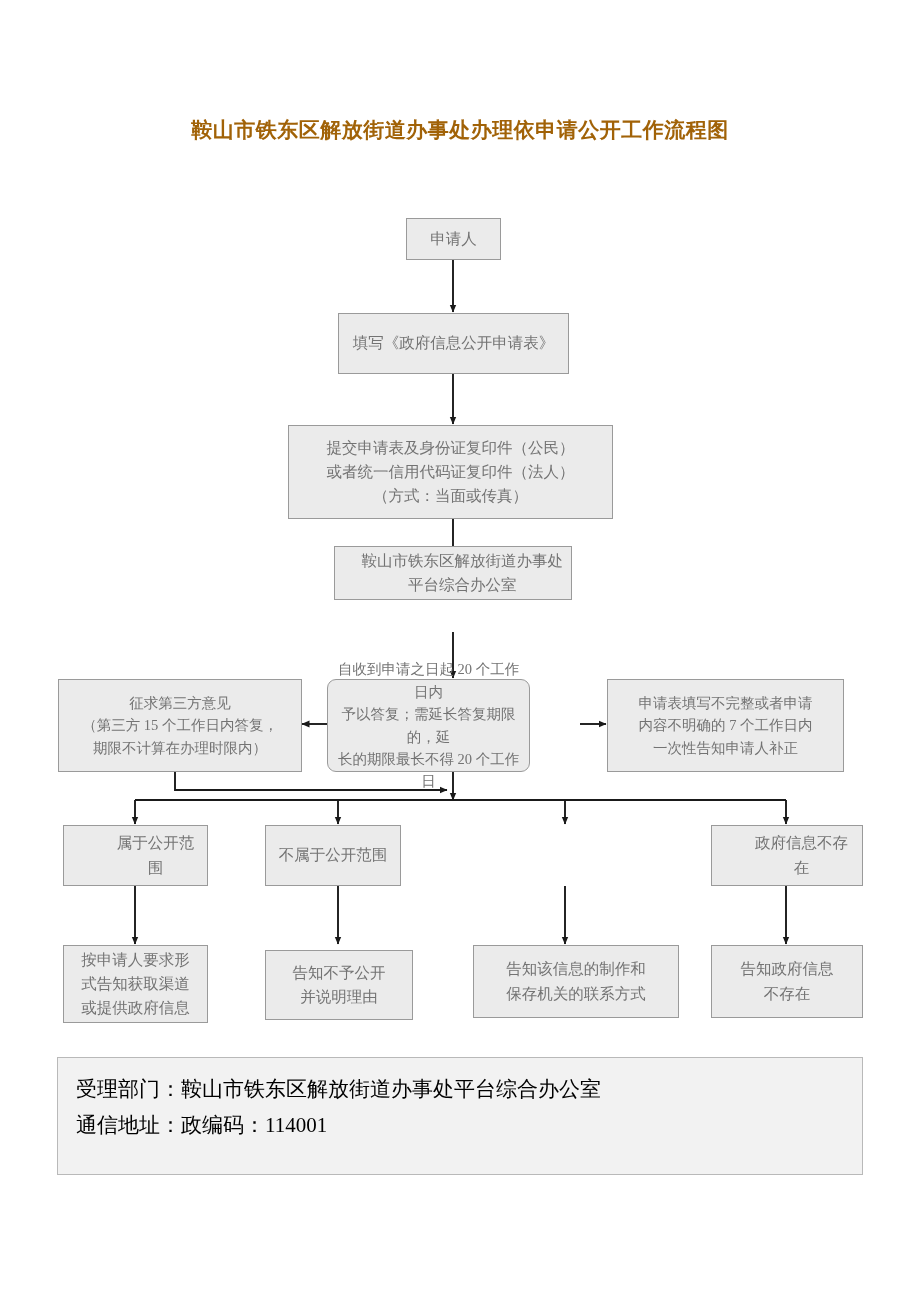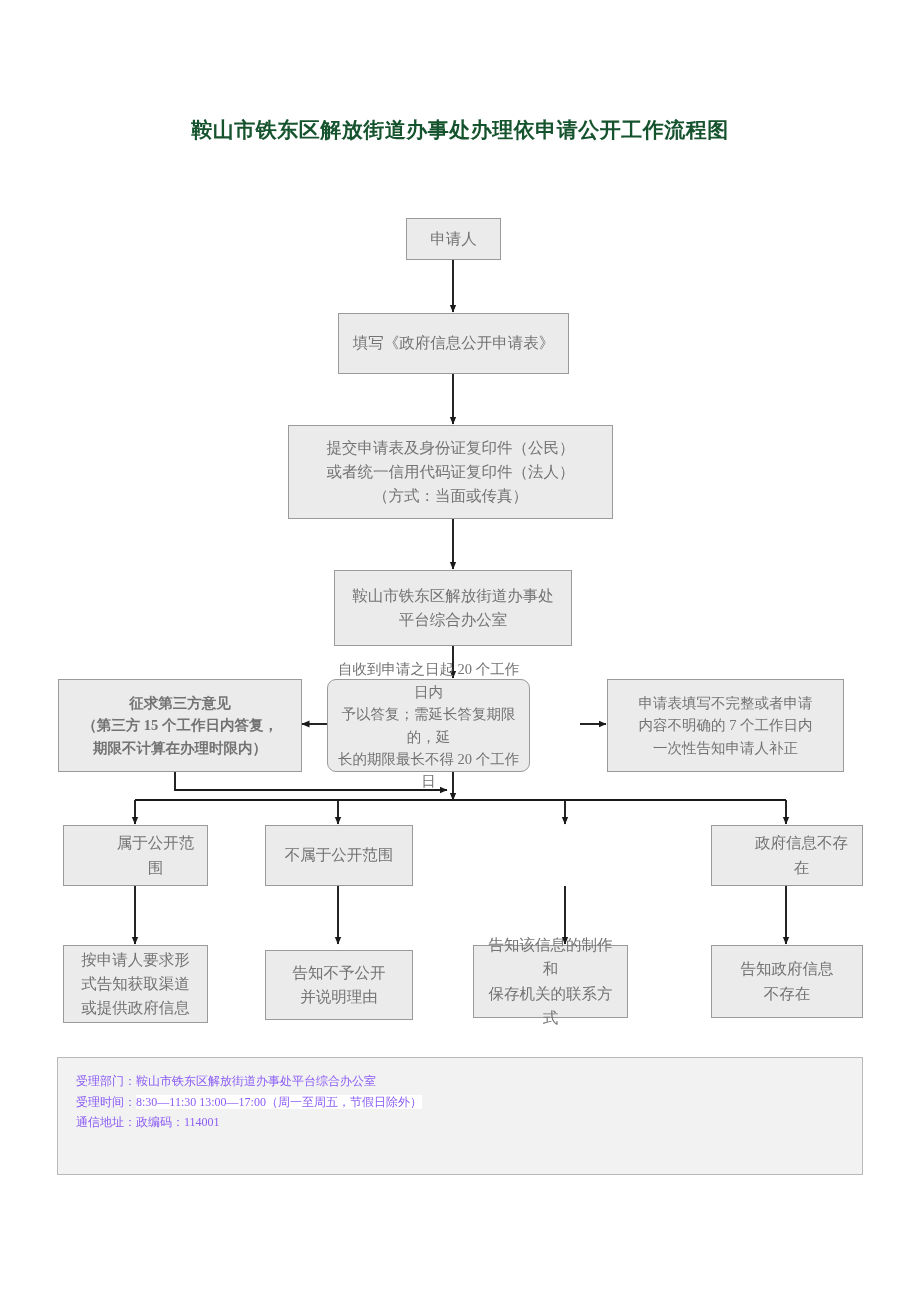--- a/index.html
+++ b/index.html
@@ -28,21 +28,21 @@
   .page-title {
     position: absolute;
     left: 0;
     top: 116px;
     width: 920px;
     text-align: center;
     font-family: "DejaVu Sans", "Liberation Sans", sans-serif;
     font-weight: bold;
     font-size: 21px;
     letter-spacing: 0.5px;
-    color: #14532d;
+    color: #a16207;
     white-space: nowrap;
   }
 
   
   .node {
     position: absolute;
     box-sizing: border-box;
     background: #ebebeb;
     border: 1px solid #9a9a9a;
     display: flex;
@@ -75,23 +75,23 @@
     left: 57px;
     top: 1057px;
     width: 806px;
     height: 118px;
     box-sizing: border-box;
     background: #f2f2f2;
     border: 1px solid #b9b9b9;
     padding: 13px 18px 0 18px;
   }
   .info-line {
-    font-size: 12px;
+    font-size: 21px;
     line-height: 1.72;
-    color: #8b5cf6;
+    color: #000000;
     white-space: nowrap;
   }
   .info-line .hl {
     background: #ffffff;
   }
 </style>
 </head>
 <body>
 
 <div id="page">
@@ -145,26 +145,26 @@
   <div class="node" style="left:338px; top:313px; width:231px; height:61px;">
     <span class="txt">填写《政府信息公开申请表》</span>
   </div>
 
   <div class="node" style="left:288px; top:425px; width:325px; height:94px;justify-content:center;">
     <span class="txt">提交申请表及身份证复印件（公民）
 或者统一信用代码证复印件（法人）
 （方式：当面或传真）</span>
   </div>
 
-  <div class="node" style="left:334px; top:570px; width:238px; height:76px;">
+  <div class="node" style="left:334px; top:546px; width:238px; height:54px;justify-content:flex-end;">
     <span class="txt">鞍山市铁东区解放街道办事处
 平台综合办公室</span>
   </div>
 
-  <div class="node" style="left:58px; top:679px; width:244px; height:93px; font-size:14.5px;font-weight:bold;">
+  <div class="node" style="left:58px; top:679px; width:244px; height:93px; font-size:14.5px;">
     <span class="txt">征求第三方意见
 （第三方 15 个工作日内答复，
 期限不计算在办理时限内）</span>
   </div>
 
   <div class="node" style="left:327px; top:679px; width:203px; height:93px; font-size:14.5px;border-radius:9px;">
     <span class="txt">自收到申请之日起 20 个工作日内
 予以答复；需延长答复期限的，延
 长的期限最长不得 20 个工作日</span>
   </div>
@@ -172,55 +172,52 @@
   <div class="node" style="left:607px; top:679px; width:237px; height:93px; font-size:14.5px;">
     <span class="txt">申请表填写不完整或者申请
 内容不明确的 7 个工作日内
 一次性告知申请人补正</span>
   </div>
 
   <div class="node" style="left:63px; top:825px; width:145px; height:61px;padding-left:48px;">
     <span class="txt">属于公开范围</span>
   </div>
 
-  <div class="node" style="left:265px; top:825px; width:148px; height:61px;">
+  <div class="node" style="left:265px; top:825px; width:136px; height:61px;">
     <span class="txt">不属于公开范围</span>
   </div>
 
 
   <div class="node" style="left:711px; top:825px; width:152px; height:61px;padding-left:37px;">
     <span class="txt">政府信息不存在</span>
   </div>
 
   <div class="node" style="left:63px; top:945px; width:145px; height:78px;">
     <span class="txt">按申请人要求形
 式告知获取渠道
 或提供政府信息</span>
   </div>
 
   <div class="node" style="left:265px; top:950px; width:148px; height:70px;">
     <span class="txt">告知不予公开
 并说明理由</span>
   </div>
 
-  <div class="node" style="left:473px; top:945px; width:155px; height:73px;">
+  <div class="node" style="left:473px; top:945px; width:206px; height:73px;">
     <span class="txt">告知该信息的制作和
 保存机关的联系方式</span>
   </div>
 
   <div class="node" style="left:711px; top:945px; width:152px; height:73px;">
     <span class="txt">告知政府信息
 不存在</span>
   </div>
 
   <div class="info-panel">
     <div class="info-line">
       <span>受理部门：</span><span>鞍山市铁东区解放街道办事处平台综合办公室</span>
     </div>
     <div class="info-line">
-      <span>受理时间：</span><span class="hl">8:30—11:30  13:00—17:00（周一至周五，节假日除外）</span>
-    </div>
-    <div class="info-line">
       <span>通信地址：</span><span>政编码：114001</span>
     </div>
   </div>
 
 </div>
 
 </body></html>

